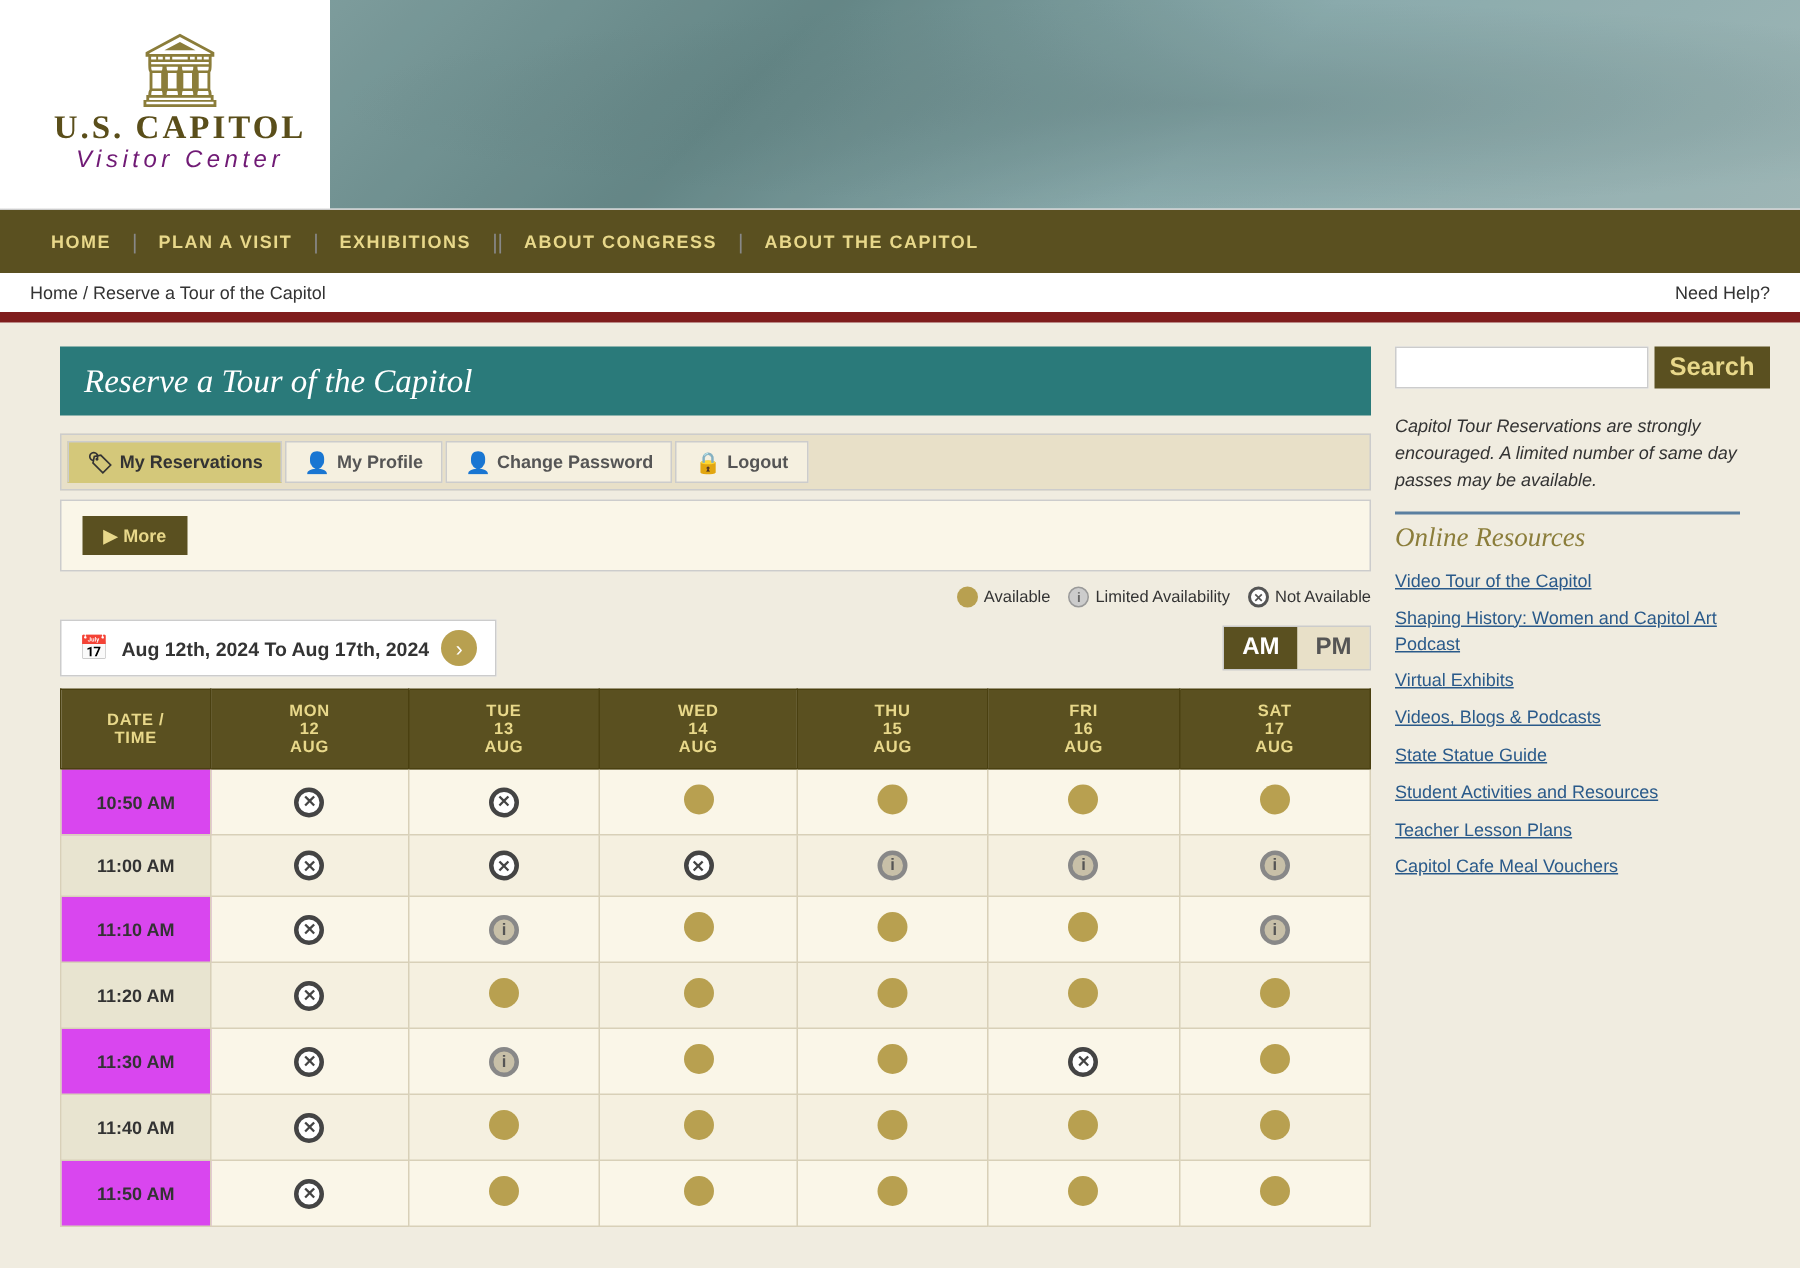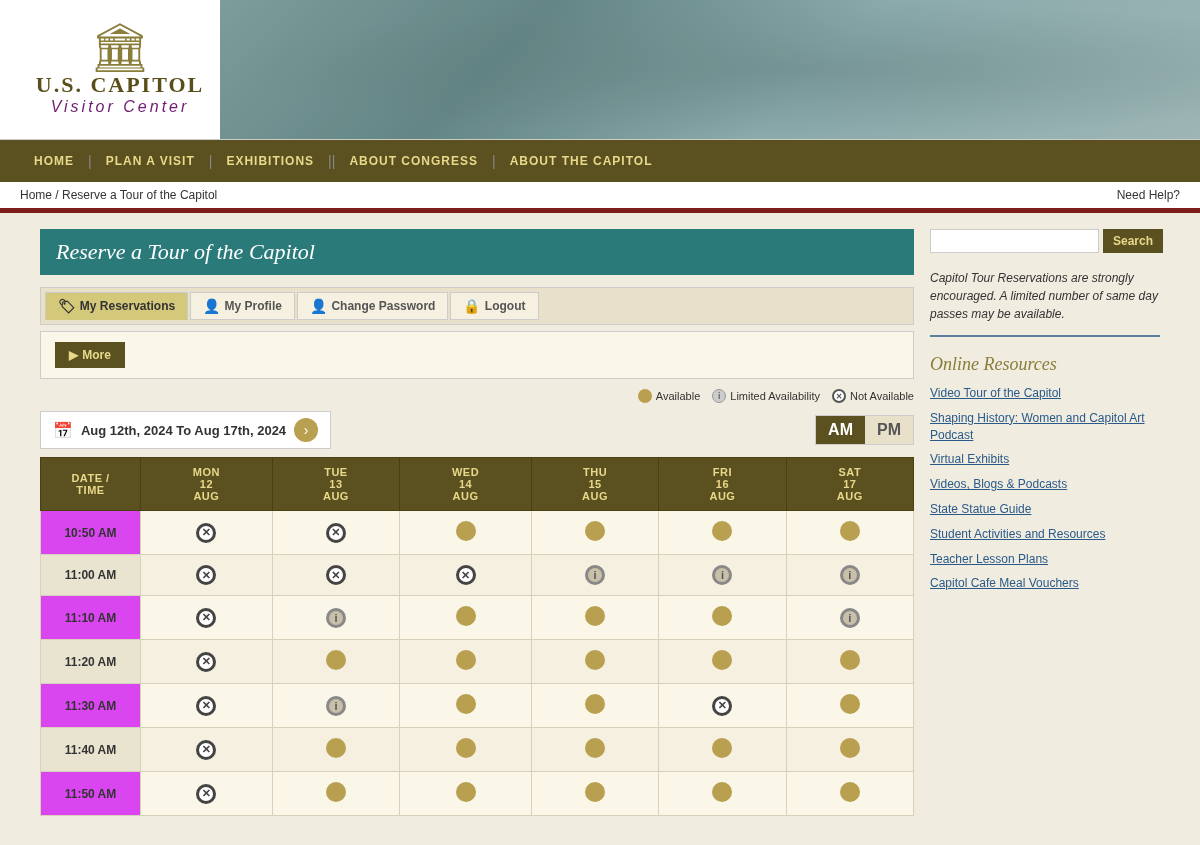--- a/index.html
+++ b/index.html
@@ -15,21 +15,21 @@
     #logo-icon { font-size: 48px; color: #8b7d3a; line-height: 1; }
     #logo-title { color: #5a4e1a; font-size: 22px; font-weight: bold; letter-spacing: 2px; font-family: Georgia, serif; }
     #logo-subtitle { color: #701a75; font-size: 16px; letter-spacing: 3px; font-style: italic; }
 
     
     #nav { background: #5a5020; display: flex; align-items: center; padding: 0 20px; height: 42px; }
     .nav-item { color: #e8d88a; font-size: 12px; font-weight: bold; letter-spacing: 1px; padding: 0 14px; cursor: pointer; text-transform: uppercase; text-decoration: none; line-height: 42px; }
     .nav-sep { color: #888; font-size: 14px; line-height: 42px; }
 
     
-    #breadcrumb-bar { background: #fff; padding: 6px 20px; display: flex; justify-content: space-between; align-items: center; border-bottom: 5px solid #7f1d1d; font-size: 12px; }
+    #breadcrumb-bar { background: #fff; padding: 6px 20px; display: flex; justify-content: space-between; align-items: center; border-bottom: 7px solid #7f1d1d; font-size: 12px; }
     #breadcrumb-bar a { color: #333; text-decoration: none; }
     #need-help { color: #5a7fa0; text-decoration: underline; cursor: pointer; font-size: 12px; }
 
     
     #main { display: flex; gap: 0; padding: 16px 20px; max-width: 1160px; margin: 0 auto; }
     #content { flex: 1; margin-right: 16px; }
     #sidebar { width: 230px; flex-shrink: 0; }
 
     
     #page-title { background: #2a7a7a; color: #fff; font-family: Georgia, serif; font-style: italic; font-size: 22px; padding: 10px 16px; margin-bottom: 12px; }
@@ -74,22 +74,22 @@
     #schedule-table tr:nth-child(even) td.time-cell { background: #e8e4d0; }
 
     .status-dot { width: 20px; height: 20px; border-radius: 50%; display: inline-block; }
     .s-available { background: #b8a050; }
     .s-unavailable { background: #fff; border: 3px solid #444; position: relative; display: inline-flex; align-items: center; justify-content: center; font-size: 12px; color: #444; font-weight: bold; }
     .s-limited { background: #c8c0a8; border: 3px solid #888; position: relative; display: inline-flex; align-items: center; justify-content: center; font-size: 10px; color: #555; font-weight: bold; }
 
     
     #search-box { display: flex; gap: 4px; margin-bottom: 16px; }
     #search-input { flex: 1; border: 1px solid #ccc; padding: 4px 6px; font-size: 12px; }
-    #search-btn { background: #5a5020; color: #e8d88a; border: none; padding: 4px 10px; font-size: 12px; cursor: pointer; font-weight: bold; }
-    #sidebar-info { font-size: 12px; font-style: italic; line-height: 1.5; color: #333; margin-bottom: 17px; padding-bottom: 12px; border-bottom: 2px solid #5a7fa0; }
+    #search-btn { background: #5a5020; color: #e8d88a; border: none; padding: 4px 10px; font-size: 17px; cursor: pointer; font-weight: bold; }
+    #sidebar-info { font-size: 12px; font-style: italic; line-height: 1.5; color: #333; margin-bottom: 5px; padding-bottom: 12px; border-bottom: 2px solid #5a7fa0; }
     #online-resources-title { font-family: Georgia, serif; font-style: italic; color: #8b7d3a; font-size: 18px; margin-bottom: 10px; }
     .resource-link { display: block; color: #2a5a8a; text-decoration: underline; font-size: 12px; margin-bottom: 8px; cursor: pointer; line-height: 1.4; }
   </style>
 </head>
 <body>
 
 <div id="header">
   <div id="header-bg"></div>
   <div id="header-bg-img"></div>
   <div id="logo-area">

